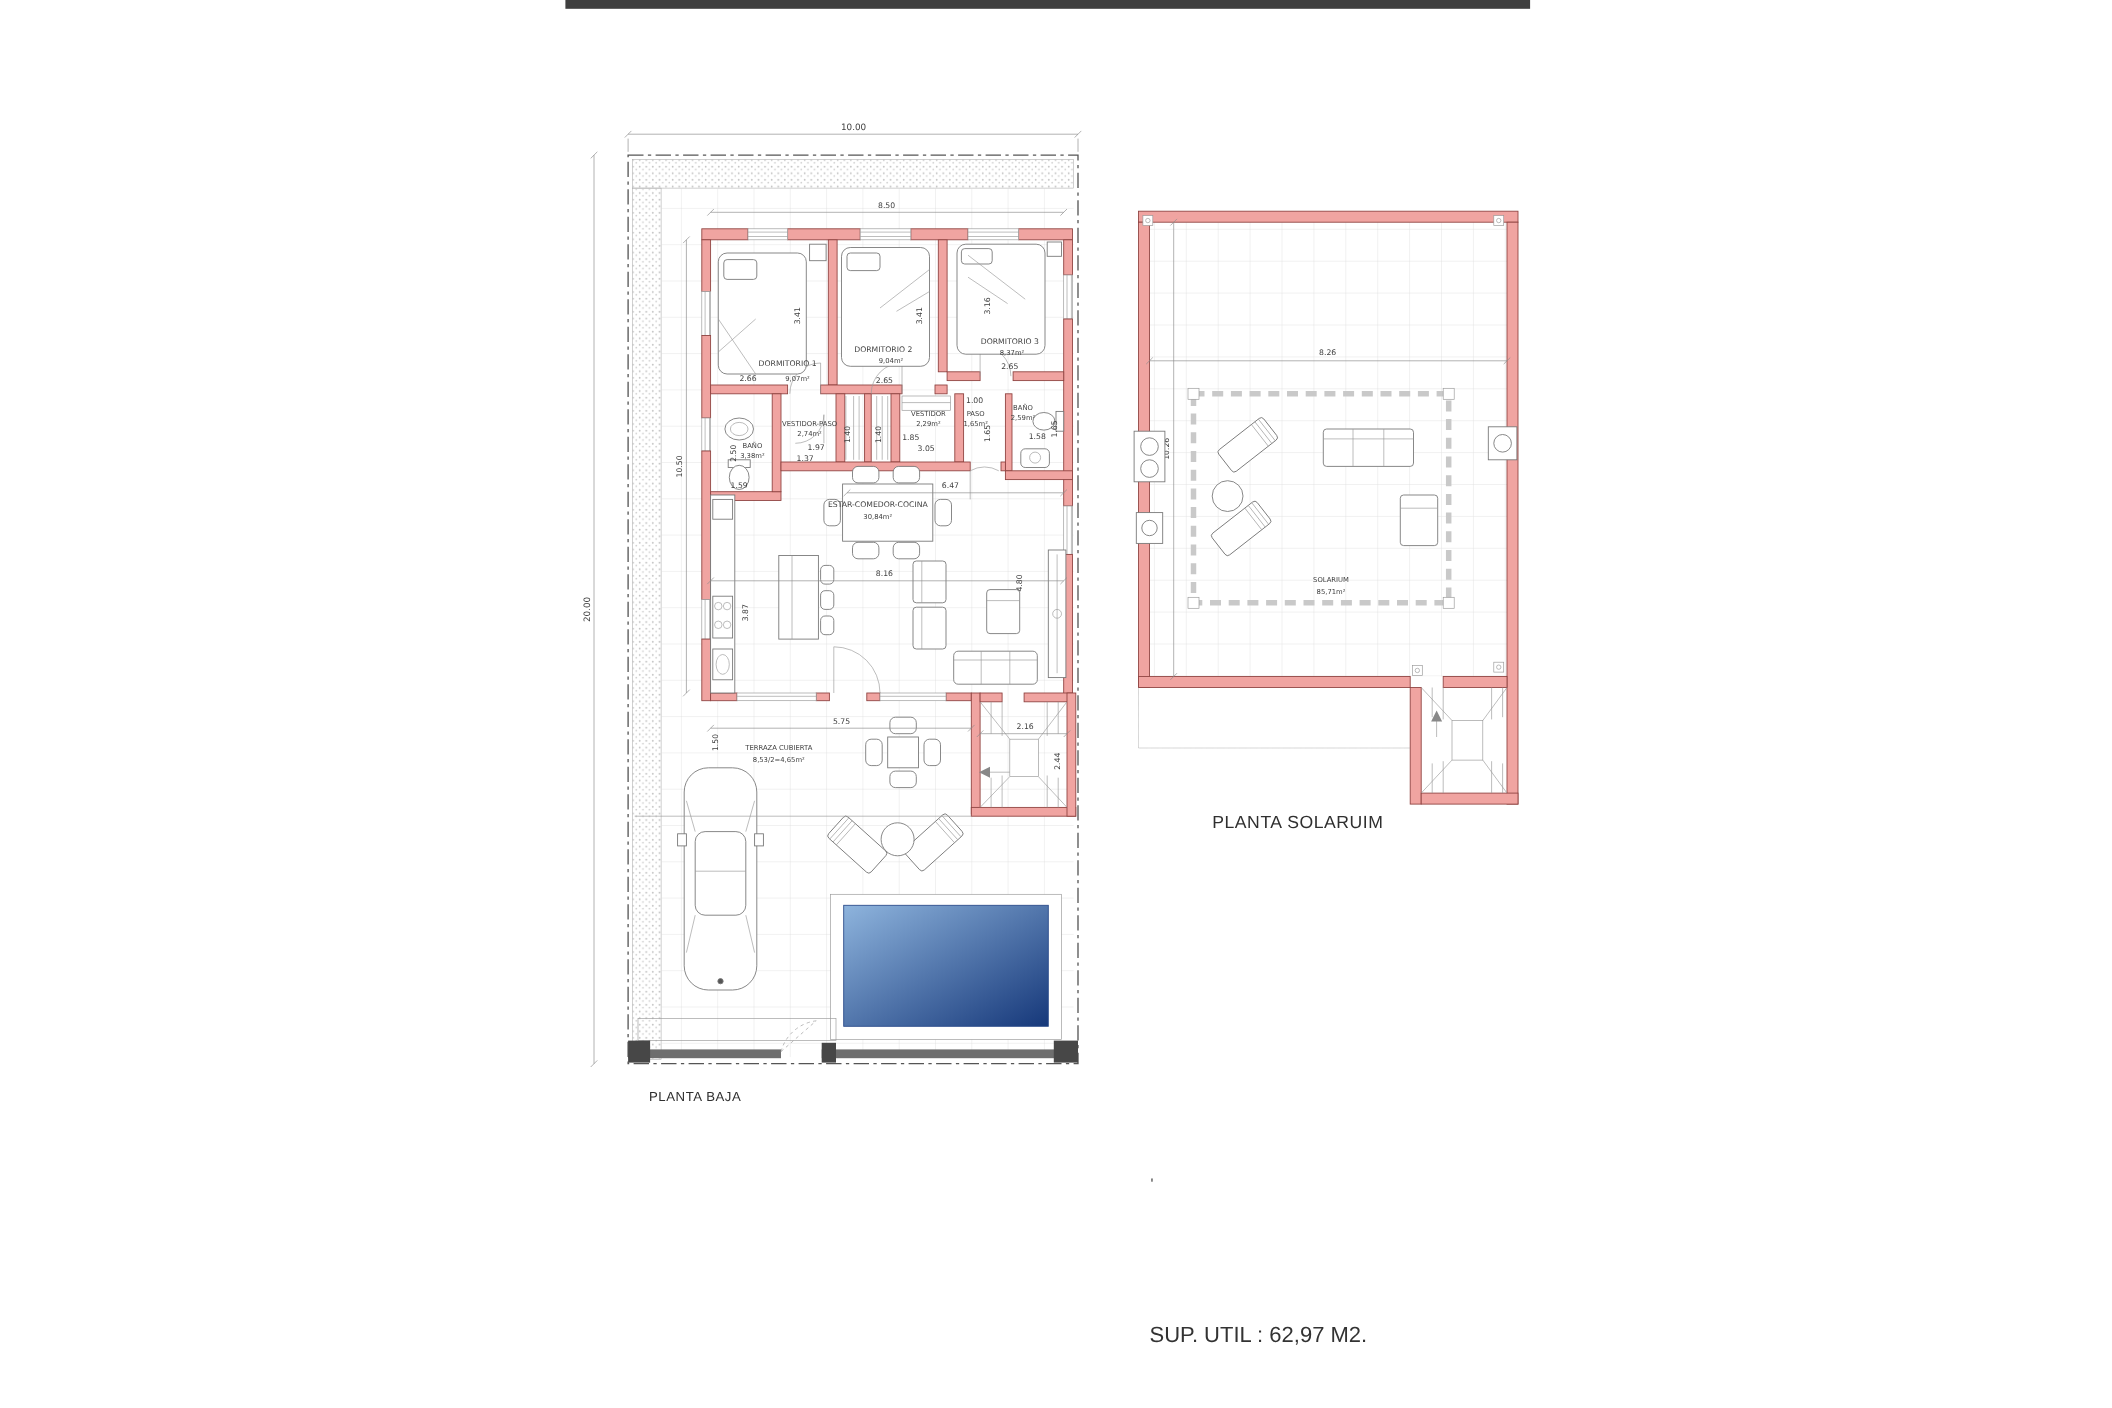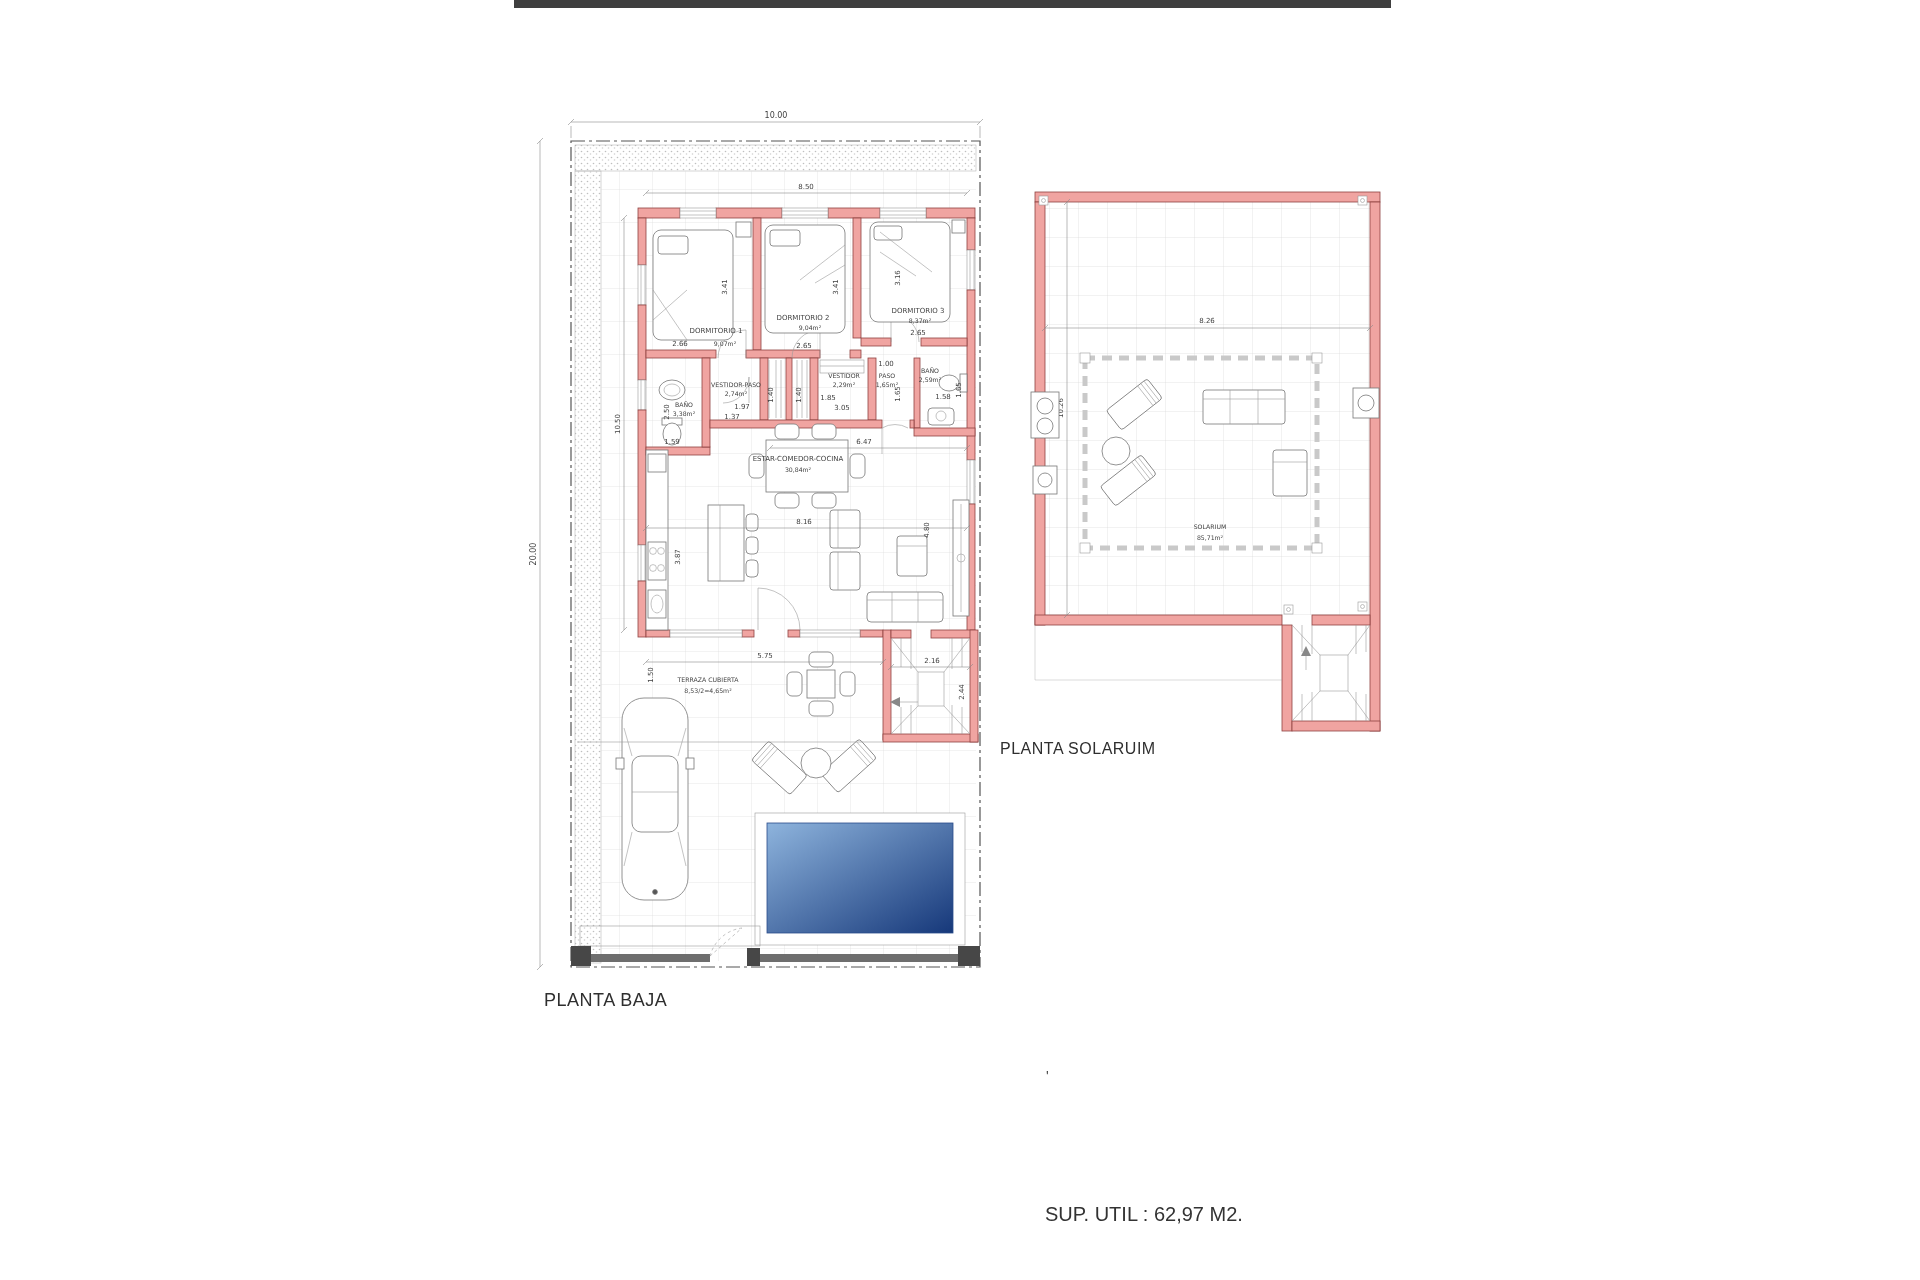--- a/index.html
+++ b/index.html
@@ -1,21 +1,21 @@
 <!DOCTYPE html>
 <html><head>
 <meta charset="utf-8">
 <style>
   html,body{margin:0;padding:0;background:#fff;}
   #stage{position:relative;width:1920px;height:1280px;background:#fff;overflow:hidden;
          font-family:"Liberation Sans",sans-serif;}
   #topbar{position:absolute;left:514px;top:0;width:877px;height:8px;background:#3f3f3f;}
   .planlabel{position:absolute;color:#2f2f2f;letter-spacing:.5px;}
-  #pb-label{left:544px;top:990px;font-size:18px;}
-  #ps-label{left:1000px;top:740px;font-size:16px;}
+  #pb-label{left:590px;top:990px;font-size:12px;}
+  #ps-label{left:1102px;top:740px;font-size:16px;}
   #mark{position:absolute;left:1046px;top:1068px;font-size:14px;color:#444;}
   #summary{position:absolute;left:1045px;top:1122px;color:#333;font-size:20px;line-height:37px;white-space:pre;}
   svg{position:absolute;overflow:visible;}
   #svg-pb{left:520px;top:90px;}
   #svg-ps{left:1020px;top:150px;}
   svg text{font-family:"DejaVu Sans",sans-serif;font-size:7px;fill:#3f3f3f;text-anchor:middle;}
   svg text.t8{font-size:8px;}
   svg text.t6{font-size:6.2px;}
   .w{fill:#f0a4a1;stroke:#8f4341;stroke-width:.8;}
   .ln2{fill:none;stroke:#9a9a9a;stroke-width:.6;}

